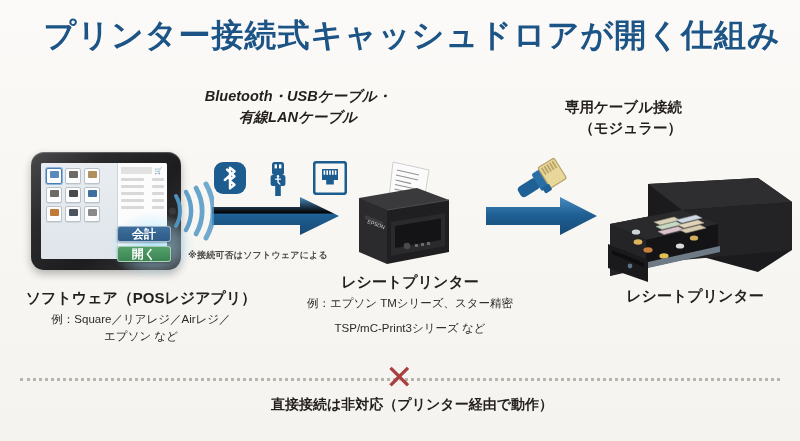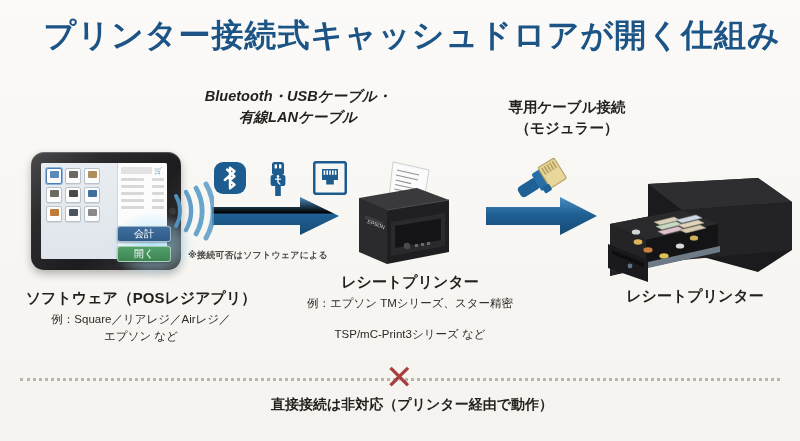--- a/index.html
+++ b/index.html
@@ -23,21 +23,21 @@
   }
 
   
   .caption{position:absolute;text-align:center;color:#2a2623;}
   .cap-main{font-size:15px;font-weight:bold;line-height:1.35;color:#231f1c;}
   .cap-sub{font-size:11.5px;line-height:1.45;color:#2d2926;margin-top:3px;}
 
   
   #conn1-label{position:absolute;left:148px;top:86px;width:300px;text-align:center;
     font-size:14.5px;font-weight:bold;line-height:1.42;color:#231f1c;font-style:italic;}
-  #conn2-label{position:absolute;left:452px;top:97px;width:230px;text-align:center;
+  #conn2-label{position:absolute;left:452px;top:97px;width:230px;text-align:right;
     font-size:14.5px;font-weight:bold;line-height:1.42;color:#231f1c;}
 
   
   #iconrow{position:absolute;left:213px;top:161px;width:136px;height:36px;}
   #iconrow .ic{position:absolute;top:0;}
   #ic-bt{left:0;}
   #ic-usb{left:52px;}
   #ic-lan{left:100px;}
 
   
@@ -67,21 +67,21 @@
     border:1px solid #b9c2c9;position:relative;box-shadow:0 1px 0 rgba(0,0,0,.07);}
   .app-ic.sel{border-color:#4a7fb5;box-shadow:0 0 0 1px #8fb6da;}
   .app-ic i{position:absolute;left:2.5px;top:2px;width:9px;height:7px;display:block;border-radius:1px;}
   .rcp-head{height:7px;background:#e2e2e2;border-radius:1px;width:72%;}
   .rcp-cart{position:absolute;right:4px;top:4px;font-size:7px;color:#555;line-height:7px;}
   .rcp-line{display:flex;justify-content:space-between;margin-top:4px;}
   .rcp-line span{height:3px;background:#d8d8d8;border-radius:1px;display:block;}
   .rcp-line span:first-child{width:55%;}
   .rcp-line span:last-child{width:28%;}
   .btn-pos{position:absolute;left:86px;top:74px;width:54px;}
-  .pbtn{height:14px;border-radius:3px;font-size:10px;font-weight:normal;color:#fff;
+  .pbtn{height:14px;border-radius:3px;font-size:12px;font-weight:bold;color:#fff;
     display:flex;align-items:center;justify-content:center;margin-bottom:4px;
     box-shadow:0 1px 2px rgba(0,0,0,.3);border:1px solid rgba(255,255,255,.55);}
   .pbtn.blue{background:linear-gradient(180deg,#3f6f9e,#2e5a86);}
   .pbtn.green{background:linear-gradient(180deg,#52a06a,#3c8553);}
   .glow{position:absolute;left:78px;top:60px;width:86px;height:66px;border-radius:50%;
     background:radial-gradient(ellipse at center,rgba(160,225,255,.75) 0%,rgba(175,230,255,.35) 45%,rgba(200,240,255,0) 72%);
     pointer-events:none;}
 
   
   #waves{position:absolute;left:172px;top:180px;}
@@ -365,21 +365,21 @@
 
   <div class="caption" id="cap-sw">
     <div class="cap-main">ソフトウェア（POSレジアプリ）</div>
     <div class="cap-sub">例：Square／リアレジ／Airレジ／</div>
     <div class="cap-sub" style="margin-top:0">エプソン など</div>
   </div>
 
   <div class="caption" id="cap-pr">
     <div class="cap-main">レシートプリンター</div>
     <div class="cap-sub">例：エプソン TMシリーズ、スター精密</div>
-    <div class="cap-sub" style="margin-top:14px">TSP/mC-Print3シリーズ など</div>
+    <div class="cap-sub" style="margin-top:8px">TSP/mC-Print3シリーズ など</div>
   </div>
 
   <div class="caption" id="cap-cd">
     <div class="cap-main">レシートプリンター</div>
   </div>
 
   <div id="dash"></div>
   <div id="xmark">✕</div>
   <div id="bottom-note">直接接続は非対応（プリンター経由で動作）</div>
 

